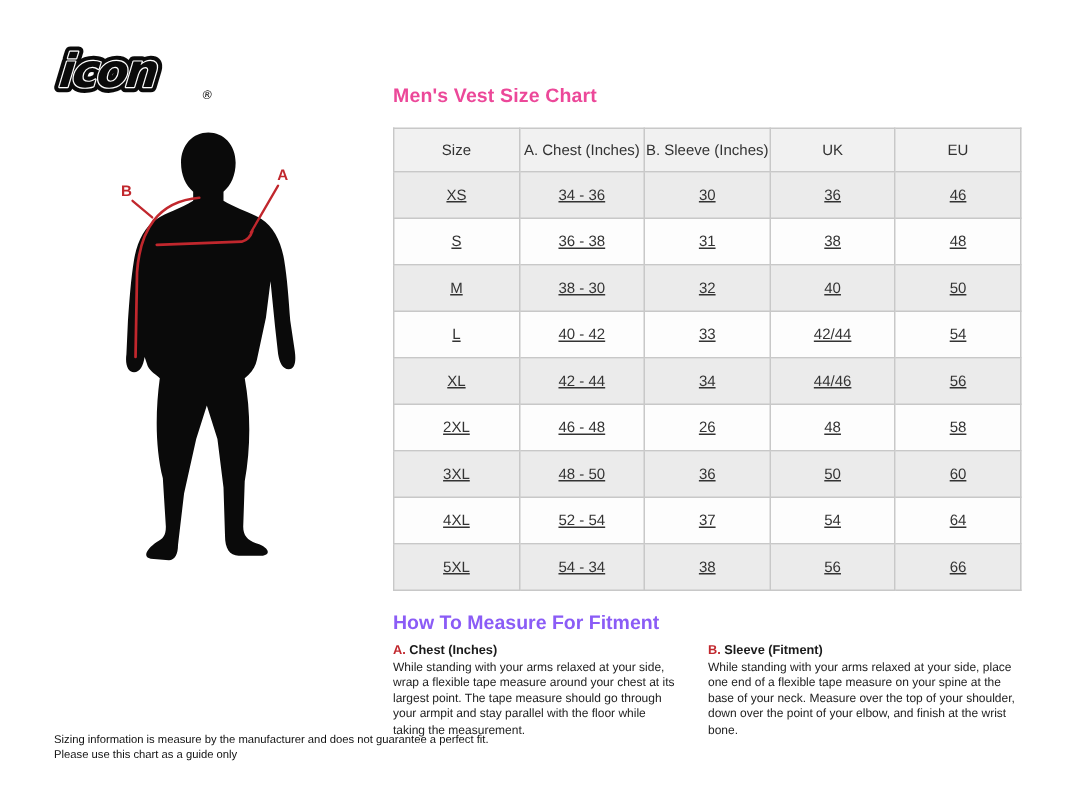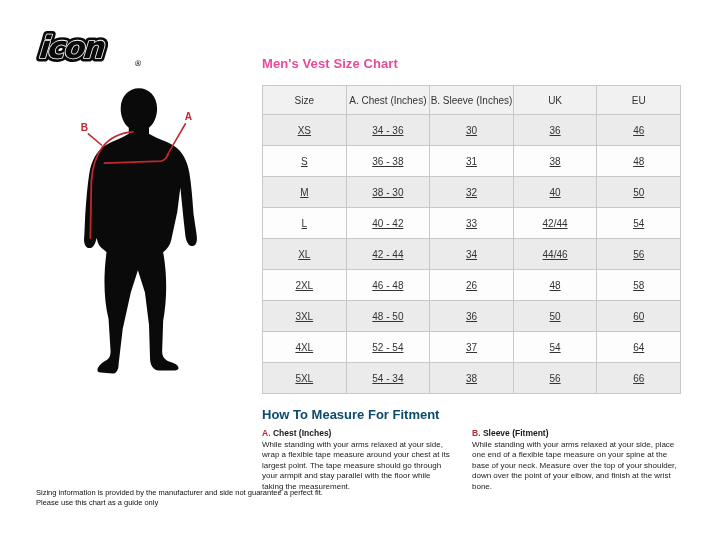--- a/index.html
+++ b/index.html
@@ -35,21 +35,21 @@
     padding: 0; font-weight: normal;
   }
   table.size-table thead th { height: 28px; background: #f1f1f1; }
   table.size-table tbody td { height: 30px; text-decoration: underline; }
   table.size-table tbody tr:nth-child(odd)  td { background: #ebebeb; }
   table.size-table tbody tr:nth-child(even) td { background: #fdfdfd; }
 
   
   .howto { margin-top: 13px; }
   .howto-title {
-    font-size: 13px; font-weight: bold; color: #0c4a6e; margin: 0 0 6px 0;
+    font-size: 13px; font-weight: bold; color: #8b5cf6; margin: 0 0 6px 0;
   }
   .howto-cols { display: flex; gap: 18px; }
   .howto-col  { font-size: 8px; line-height: 10.5px; color: #222; }
   .howto-col.col-a { width: 192px; }
   .howto-col.col-b { width: 210px; }
   .howto-label { font-size: 8.5px; font-weight: bold; color: #1a1a1a; margin-bottom: 1px; }
   .red { color: #c1272d; }
   .howto-col p { margin: 0; }
 
   
@@ -224,15 +224,15 @@
           <span class="red">B.</span>
           <span>Sleeve (Fitment)</span>
         </div>
         <p>While standing with your arms relaxed at your side, place one end of a flexible tape measure on your spine at the base of your neck. Measure over the top of your shoulder, down over the point of your elbow, and finish at the wrist bone.</p>
       </div>
     </div>
   </div>
 </div>
 
 <div class="abs disclaimer">
-  <div>Sizing information is provided by the manufacturer and side not guarantee a perfect fit.</div>
+  <div>Sizing information is measure by the manufacturer and does not guarantee a perfect fit.</div>
   <div>Please use this chart as a guide only</div>
 </div>
 
 </body></html>

